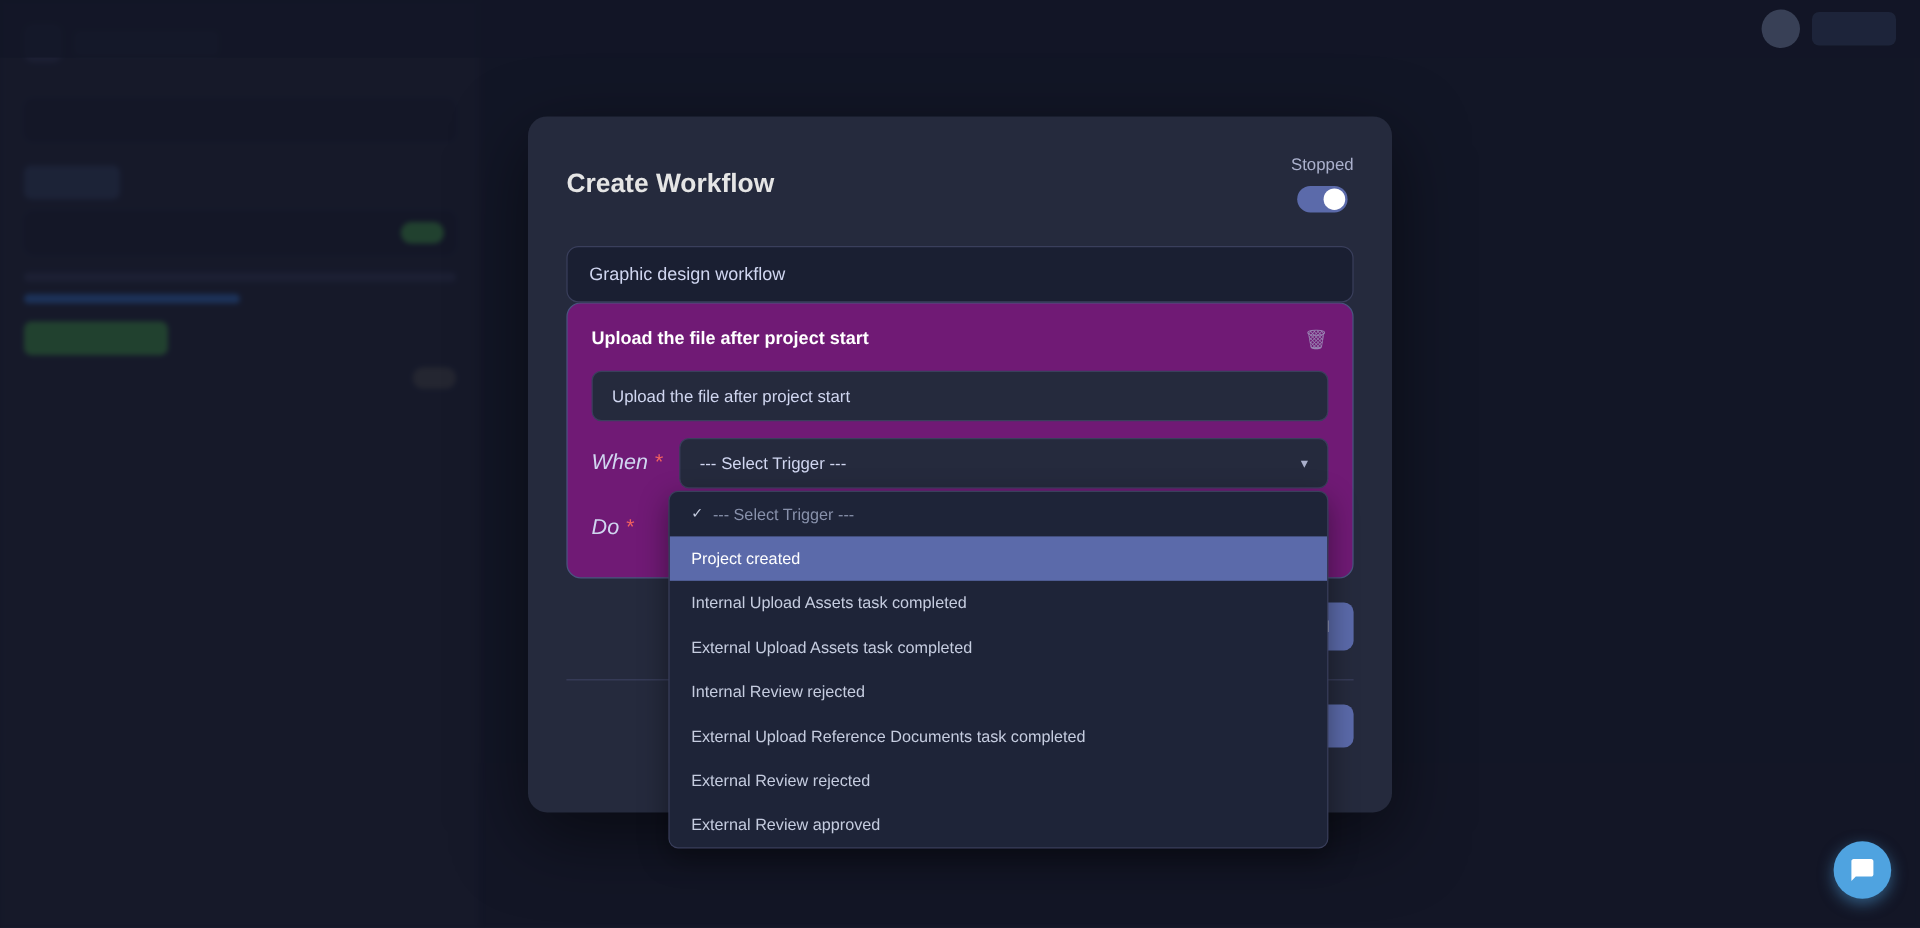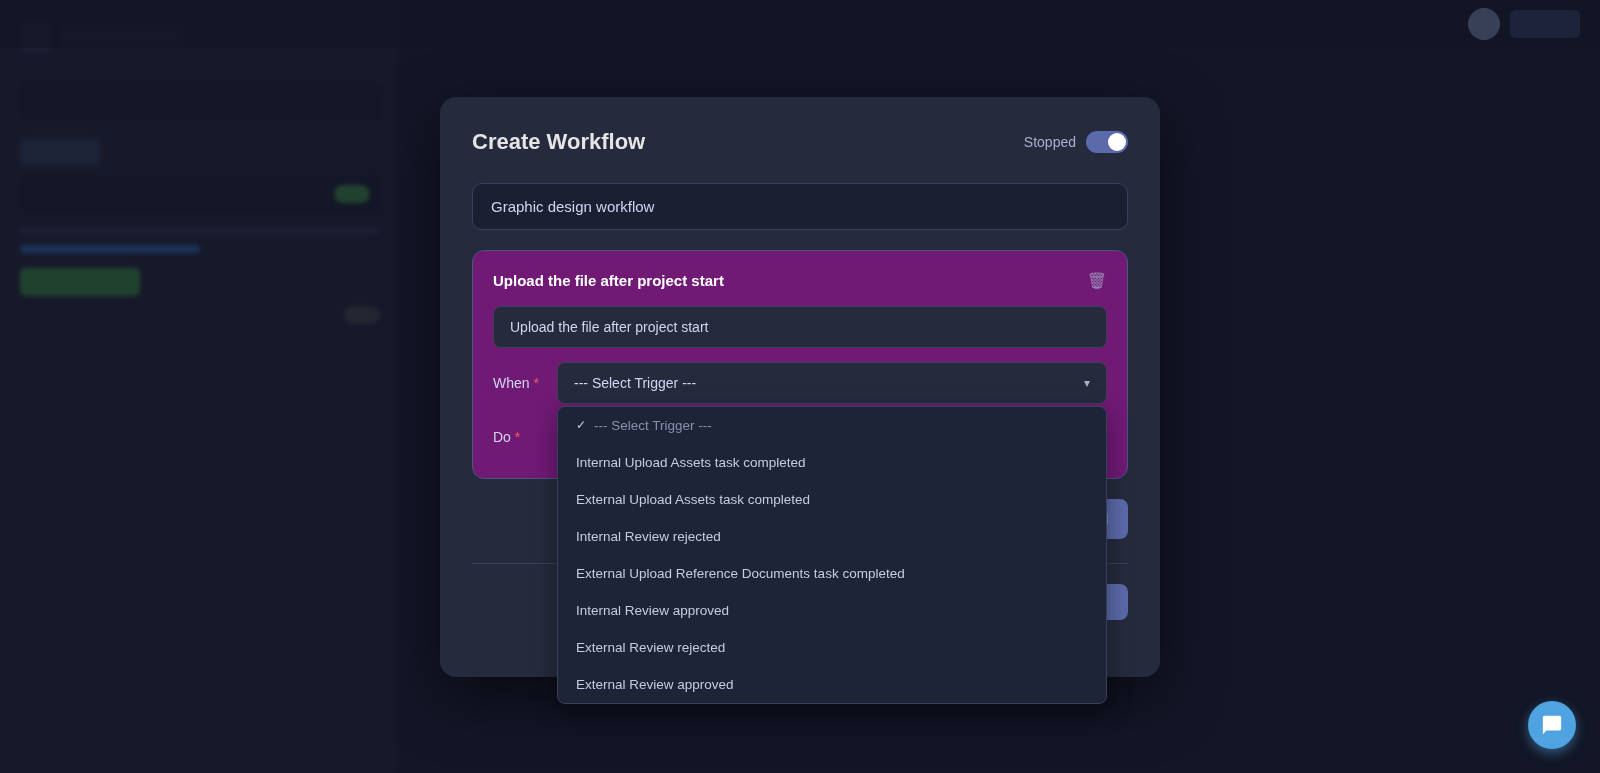--- a/index.html
+++ b/index.html
@@ -166,20 +166,21 @@
     .modal-title {
       color: #e5e5e5;
       font-size: 22px;
       font-weight: 700;
     }
 
     .modal-status {
       display: flex;
       align-items: center;
       gap: 10px;
+      flex-direction: column;
     }
 
     .modal-status-label {
       color: #aab0cc;
       font-size: 14px;
     }
 
     .toggle-switch {
       width: 42px;
       height: 22px;
@@ -204,21 +205,20 @@
     
     .workflow-name-input {
       width: 100%;
       background: #1a1f32;
       border: 1.5px solid #3a3f5c;
       border-radius: 10px;
       padding: 14px 18px;
       color: #d0d6f0;
       font-size: 15px;
       outline: none;
-      margin-bottom: 20px;
     }
 
     
     .action-card {
       background: #701a75;
       border: 1.5px solid #4a5580;
       border-radius: 12px;
       padding: 20px;
       margin-bottom: 20px;
     }
@@ -258,23 +258,24 @@
     .form-row {
       display: flex;
       align-items: center;
       gap: 14px;
       margin-bottom: 12px;
       position: relative;
     }
 
     .form-label {
       color: #d0d6f0;
-      font-size: 14px;
+      font-size: 18px;
       font-weight: 500;
       min-width: 50px;
+      font-style: italic;
     }
 
     .form-required {
       color: #f06060;
     }
 
     .select-trigger {
       flex: 1;
       background: #252a3d;
       border: 1.5px solid #3a3f5c;
@@ -490,34 +491,34 @@
         <div class="select-trigger">
           <span class="select-trigger-text">--- Select Trigger ---</span>
           <span class="chevron-down">▾</span>
         </div>
 
         <div class="dropdown-menu">
           <div class="dropdown-item placeholder-item">
             <span class="checkmark">✓</span>
             <span>--- Select Trigger ---</span>
           </div>
+          <div class="dropdown-item selected">
+            <span>Project created</span>
+          </div>
           <div class="dropdown-item">
             <span>Internal Upload Assets task completed</span>
           </div>
           <div class="dropdown-item">
             <span>External Upload Assets task completed</span>
           </div>
           <div class="dropdown-item">
             <span>Internal Review rejected</span>
           </div>
           <div class="dropdown-item">
             <span>External Upload Reference Documents task completed</span>
-          </div>
-          <div class="dropdown-item">
-            <span>Internal Review approved</span>
           </div>
           <div class="dropdown-item">
             <span>External Review rejected</span>
           </div>
           <div class="dropdown-item">
             <span>External Review approved</span>
           </div>
         </div>
       </div>
 

